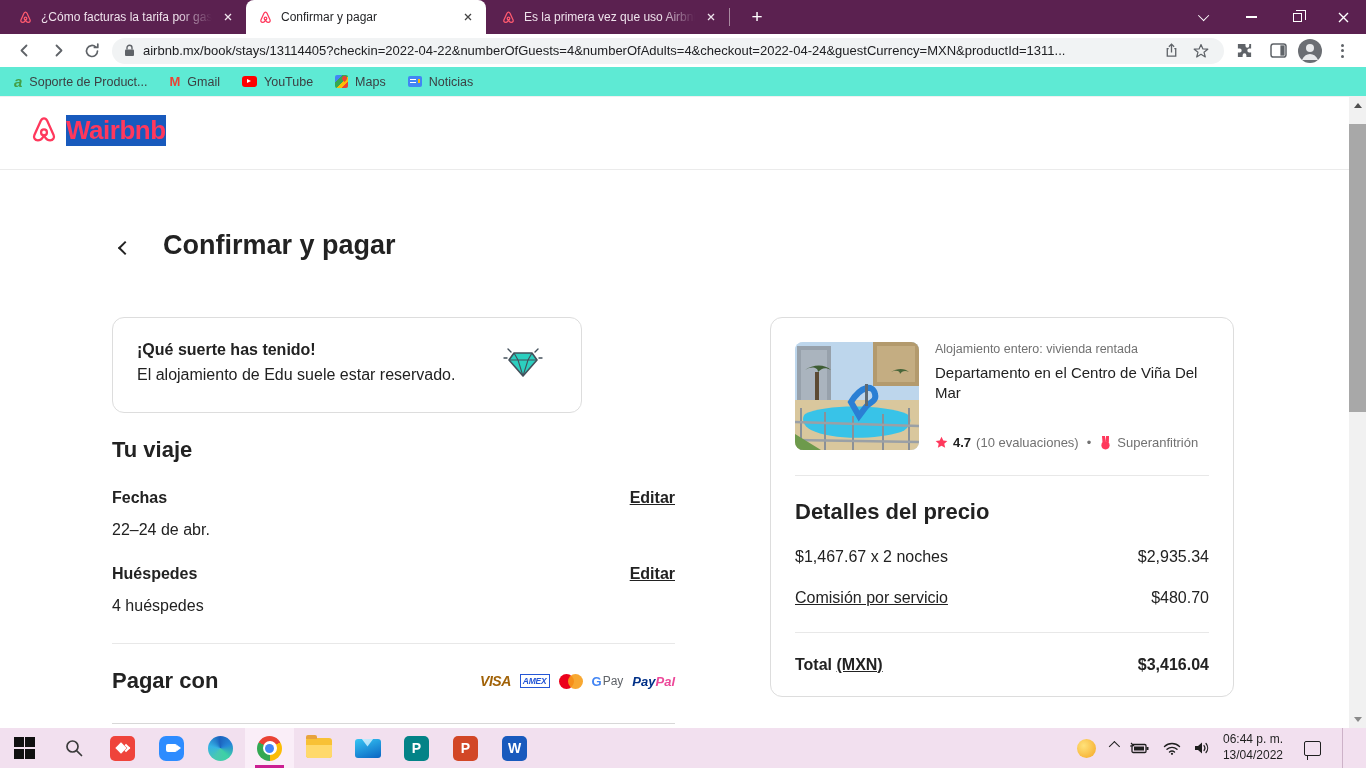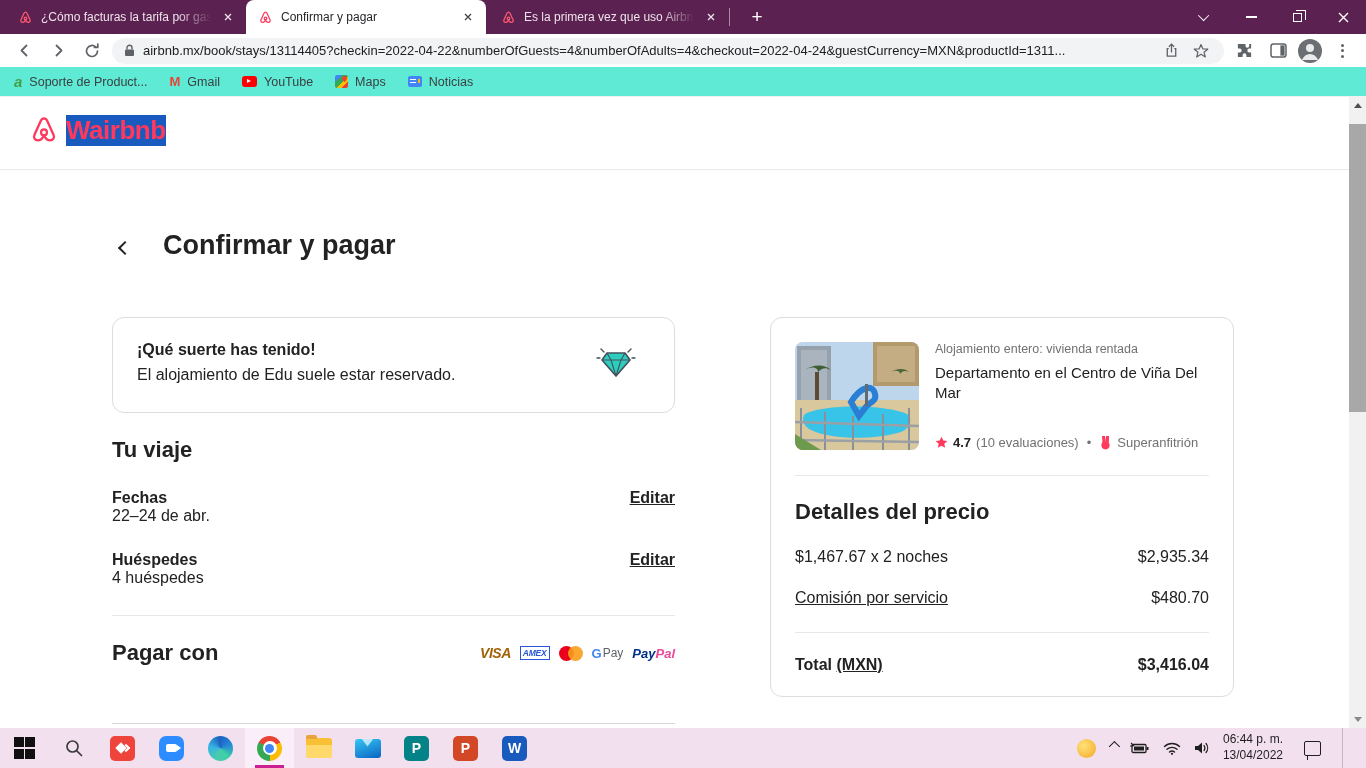--- a/index.html
+++ b/index.html
@@ -95,32 +95,32 @@
   .sb-thumb { position:absolute; left:0; top:27px; width:17px; height:288px;
     background:#a8a8a8; }
 
   .back-btn { position:absolute; left:112px; top:138px; width:26px; height:26px;
     display:flex; align-items:center; justify-content:center; }
   .back-chev { width:10px; height:10px; border-left:2px solid #222;
     border-bottom:2px solid #222; transform:rotate(45deg); }
   .page-title { position:absolute; left:163px; top:133px; font-size:27px;
     font-weight:bold; color:#222; }
 
-  .luck-card { position:absolute; left:112px; top:220px; width:563px; height:96px;
+  .luck-card { position:absolute; left:112px; top:220px; width:470px; height:96px;
     border:1px solid #dddddd; border-radius:12px; padding:23px 24px; }
   .luck-title { font-size:16px; font-weight:bold; margin-bottom:7px; }
   .luck-sub { font-size:16px; color:#222; }
   .gem { position:absolute; right:38px; top:28px; }
 
   .left-col { position:absolute; left:112px; top:340px; width:563px; }
   .h2 { font-size:22px; font-weight:bold; color:#222; }
   .trip-row { display:flex; justify-content:space-between; align-items:baseline;
     margin-top:26px; }
   .trip-label { font-size:16px; font-weight:bold; }
-  .trip-value { font-size:16px; margin-top:0; }
+  .trip-value { font-size:16px; margin-top:14px; }
   .edit-link { font-size:16px; font-weight:bold; text-decoration:underline; color:#222; }
   .divider { border-top:1px solid #e8e8e8; margin-top:28px; }
   .pay-row { margin-top:24px; display:flex; justify-content:space-between;
     align-items:center; }
   .pay-icons { display:flex; align-items:center; gap:9px; }
   .visa { color:#a16207; font-weight:bold; font-style:italic; font-size:14px;
     letter-spacing:-0.5px; }
   .amex { background:#fff; border:1.5px solid #2557d6; color:#2557d6; font-weight:bold;
     font-size:8.5px; padding:1px 2px; letter-spacing:-0.2px; font-style:italic; }
   .mc { position:relative; width:24px; height:15px; }

